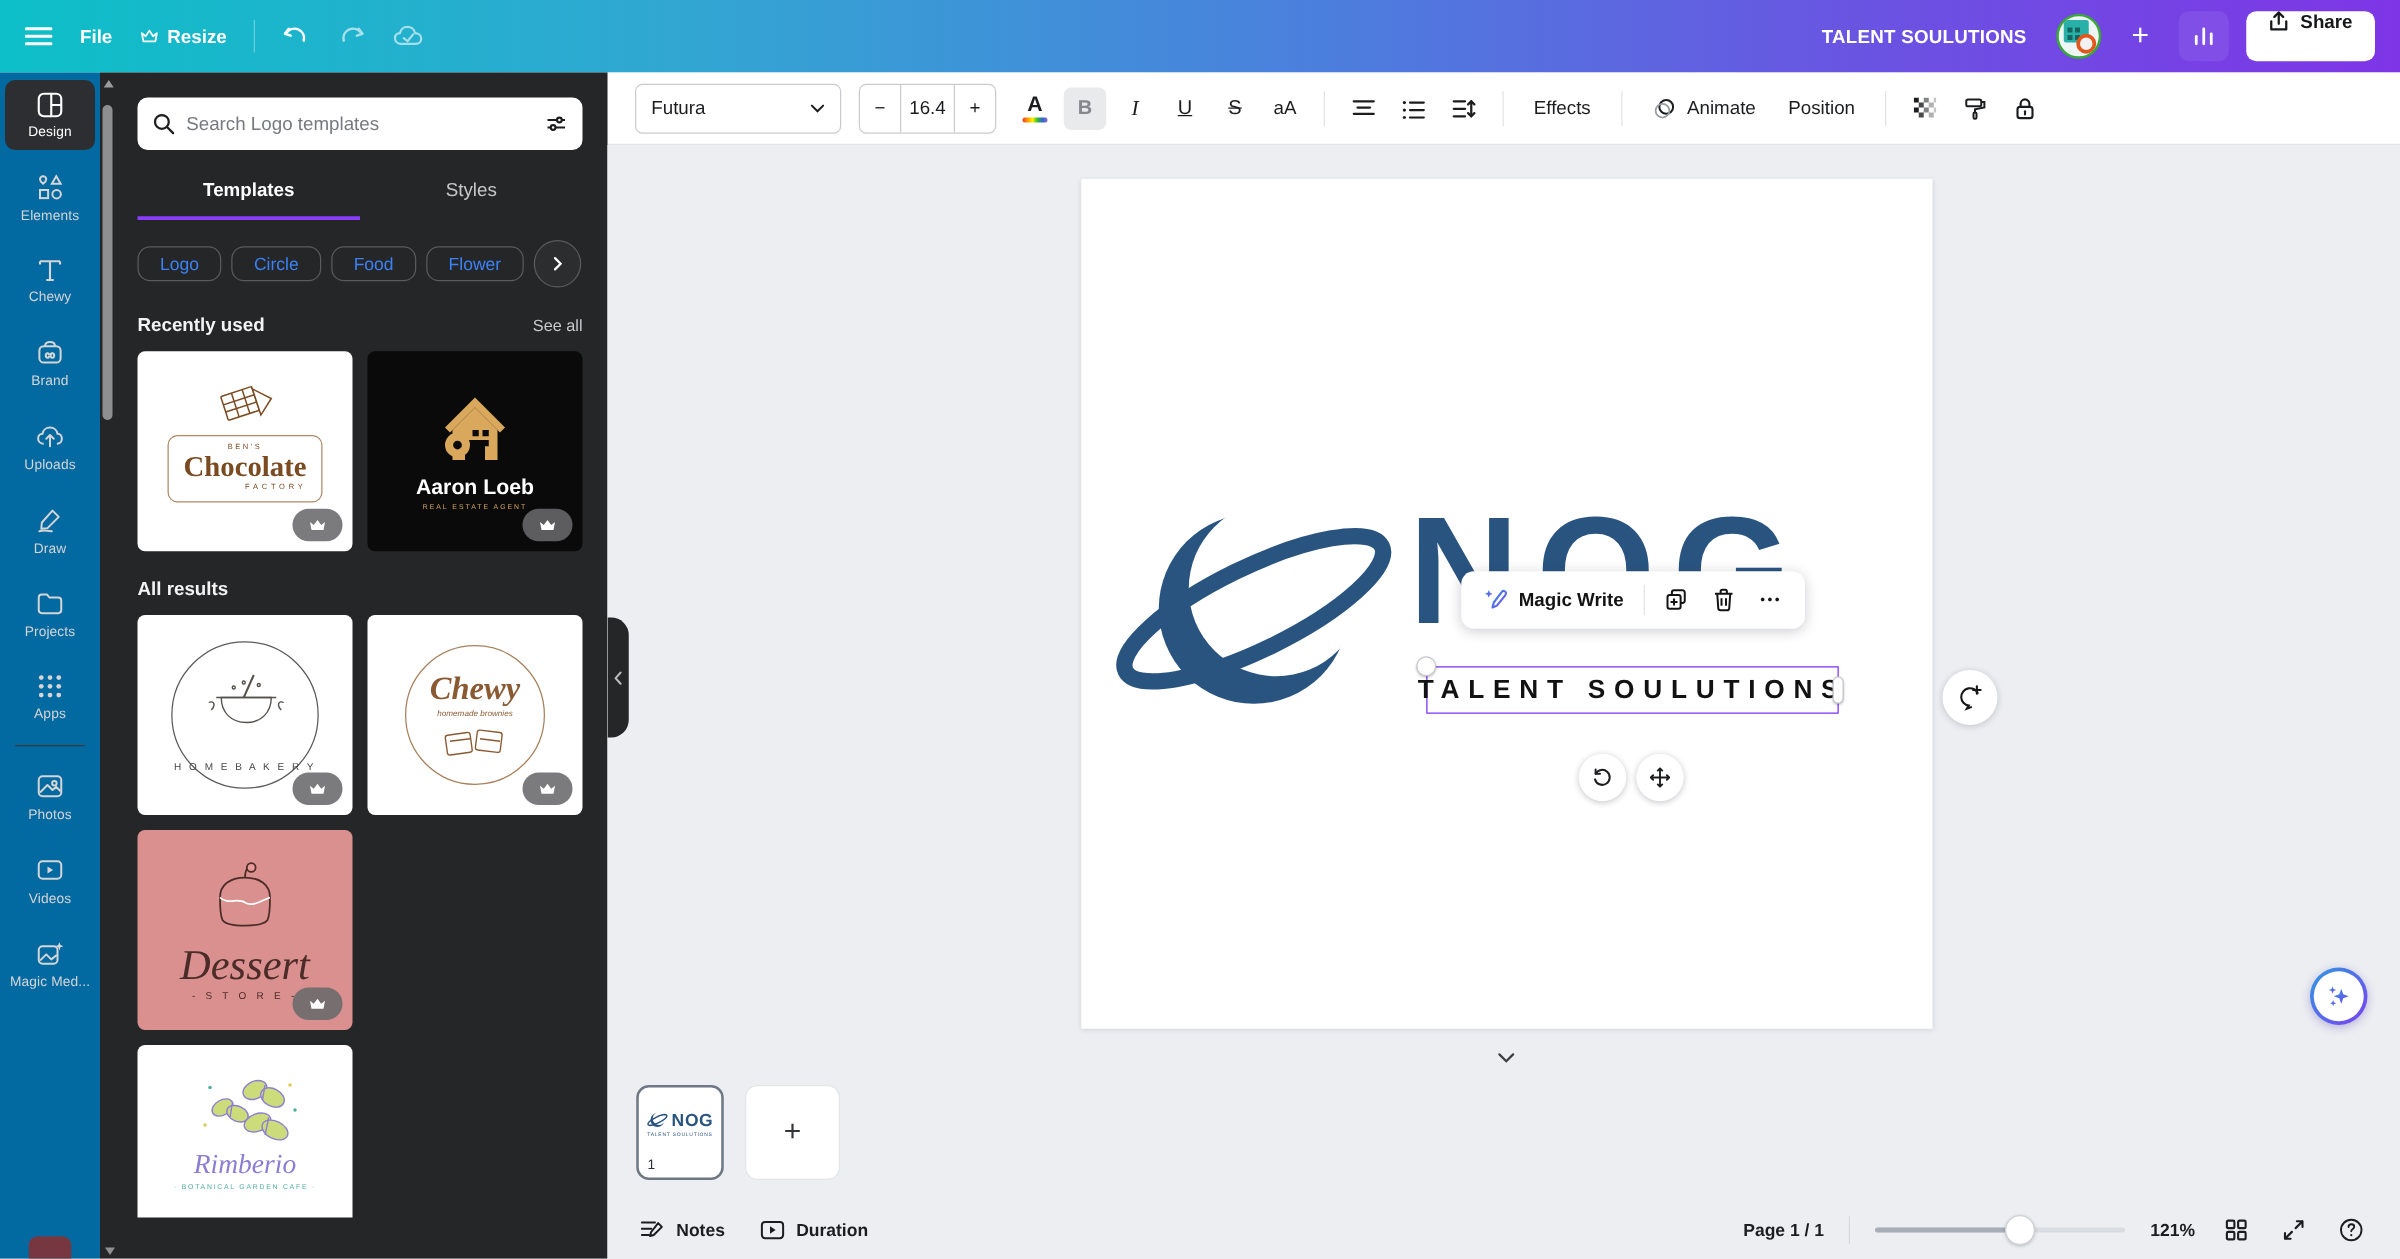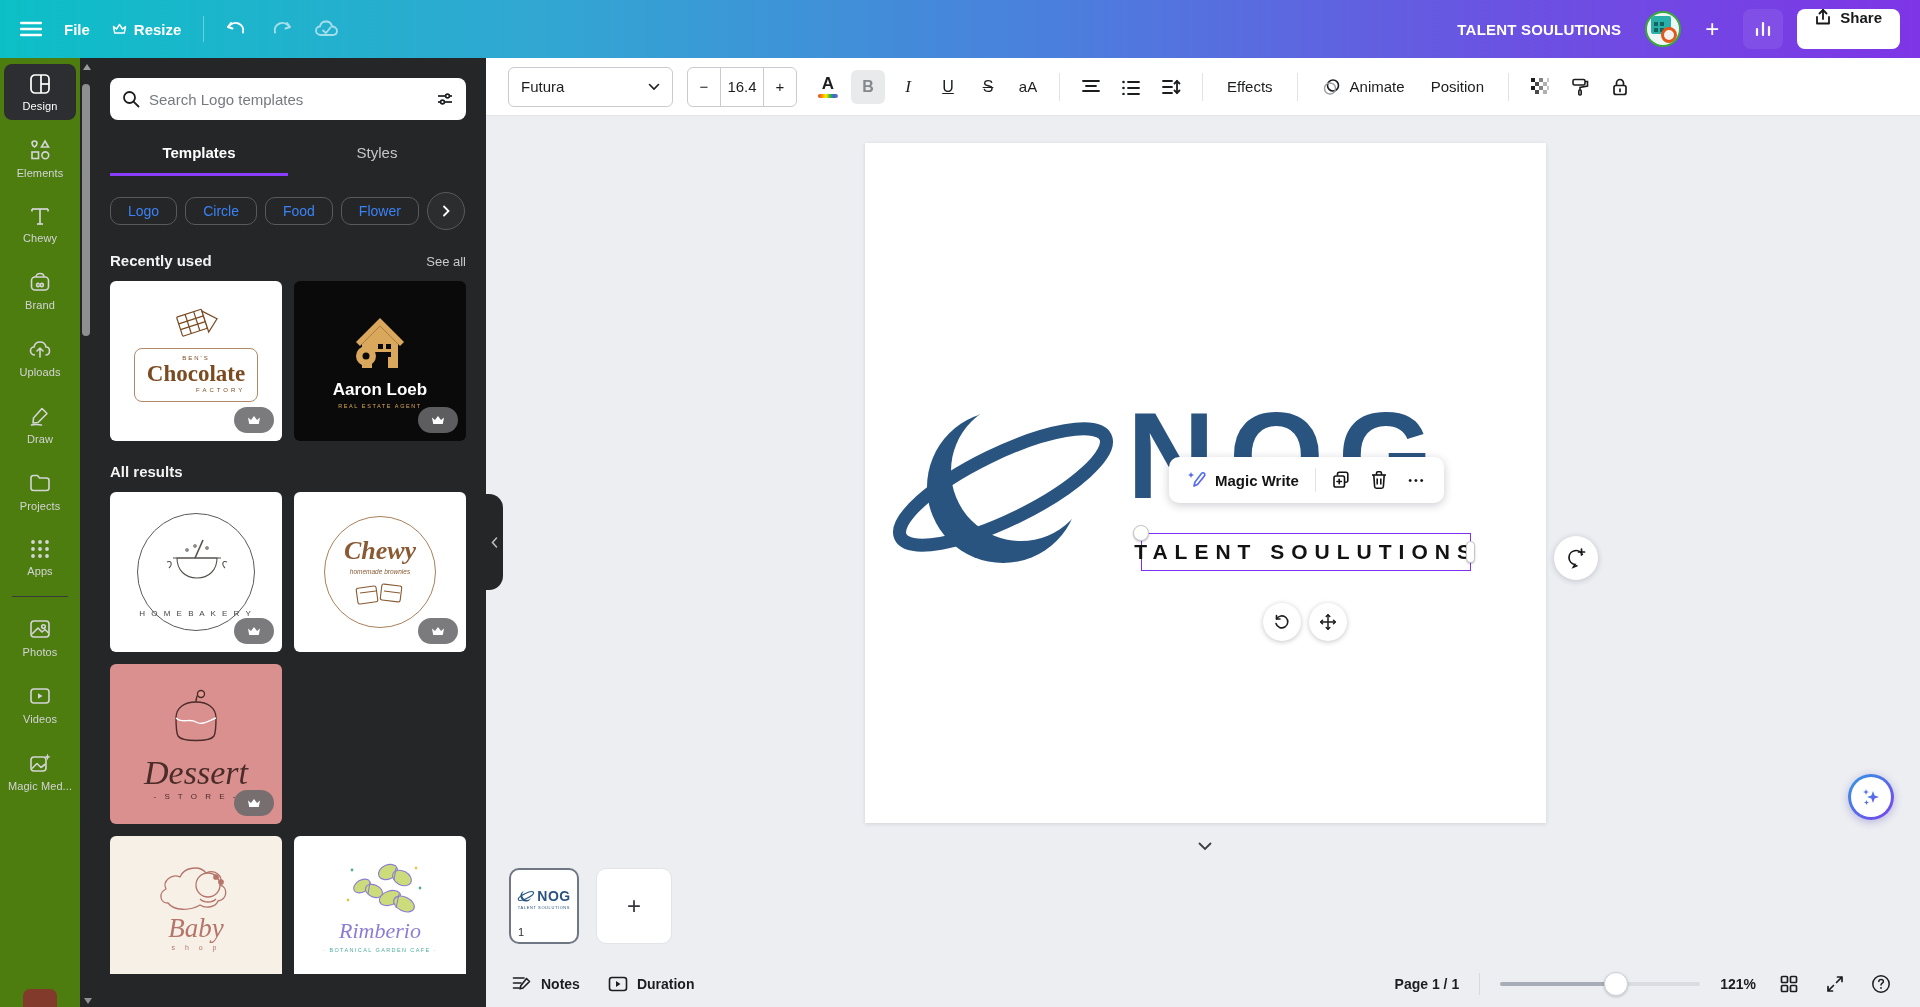--- a/index.html
+++ b/index.html
@@ -21,21 +21,21 @@
   .avatar .cal i { position:absolute; background:#14655f; width:4px; height:4px; display:block; }
   .avatar .clock { position:absolute; right:2px; bottom:2px; width:16px; height:16px; border-radius:50%; background:#f2f2f2; border:3px solid #e2571b; }
   .plus-btn { font-size:24px; font-weight:400; width:34px; height:34px; display:flex; align-items:center; justify-content:center; cursor:pointer; }
   .chart-btn { width:40px; height:40px; border-radius:8px; display:flex; align-items:center; justify-content:center; background:rgba(255,255,255,.08); cursor:pointer; }
   .share-btn { height:40px; background:#fff; color:#17181a; border-radius:8px; display:flex; align-items:flex-start; gap:9px; padding:0 18px; font-size:15px; font-weight:700; cursor:pointer; }
 
   
   .main { display:flex; height:949px; }
 
   
-  .rail { width:80px; background:#4d7c0f; color:#d4d5d7; display:flex; flex-direction:column; align-items:center; padding-top:6px; position:relative; overflow:hidden; flex:none; }
+  .rail { width:80px; background:#0369a1; color:#d4d5d7; display:flex; flex-direction:column; align-items:center; padding-top:6px; position:relative; overflow:hidden; flex:none; }
   .rail-item { width:72px; padding:9px 0 8px; display:flex; flex-direction:column; align-items:center; gap:5px; border-radius:8px; cursor:pointer; margin-bottom:9px; }
   .rail-item span { font-size:11px; letter-spacing:.1px; white-space:nowrap; }
   .rail-item.active { background:#2d2e31; color:#fff; }
   .rail-item svg { stroke:#d4d5d7; }
   .rail-item.active svg { stroke:#fff; }
   .rail-sep { width:56px; height:1px; background:#3a3b3d; margin:2px 0 11px; }
   .rail-partial { position:absolute; bottom:-8px; left:23px; width:34px; height:26px; border-radius:7px; background:#8c2f2f; opacity:.85; }
 
   
   .panel { width:406px; background:#252627; position:relative; color:#fff; flex:none; overflow:hidden; padding:20px 0 0 30px; }
@@ -471,31 +471,20 @@
         <div class="crown">
             <svg width="14" height="11" viewBox="0 0 14 11">
               <path d="M1 2.5 L4 5 L7 1 L10 5 L13 2.5 L11.8 9 H2.2 Z" fill="#fff"></path>
             </svg>
           </div>
       </div>
     </div>
 
     <div class="grid row3" style="margin-top:12px">
 
-      <div class="card c-cream">
-        <svg width="92" height="54" viewBox="0 0 92 54" fill="none" stroke="#b5756a" stroke-width="1.3">
-            <path d="M18 44 C10 44 8 34 16 30 C12 22 22 14 30 18 C34 8 50 6 56 14 C64 10 74 16 70 26 C78 28 78 40 68 42 C66 48 56 50 50 46 C40 52 24 52 18 44 Z" stroke-linejoin="round"></path>
-            <circle cx="58" cy="26" r="12"></circle>
-            <path d="M50 40 C54 44 62 44 66 40"></path>
-            <circle cx="66" cy="18" r="2.2" fill="#b5756a"></circle>
-            <circle cx="71" cy="23" r="2.2" fill="#b5756a"></circle>
-          </svg>
-        <div class="baby-title">Baby</div>
-        <div class="baby-cap">s h o p</div>
-      </div>
 
       <div class="card c-white">
         <svg width="96" height="58" viewBox="0 0 96 58" fill="none" stroke="#8d7cd4" stroke-width="1.1">
             <g>
               <ellipse cx="56" cy="14" rx="10" ry="7" transform="rotate(-24 56 14)" fill="#cddc7a"></ellipse>
               <ellipse cx="70" cy="20" rx="10" ry="7" transform="rotate(28 70 20)" fill="#cddc7a"></ellipse>
               <line x1="62" y1="22" x2="64" y2="10"></line>
             </g>
             <g>
               <ellipse cx="30" cy="28" rx="9" ry="6" transform="rotate(-30 30 28)" fill="#cddc7a"></ellipse>

